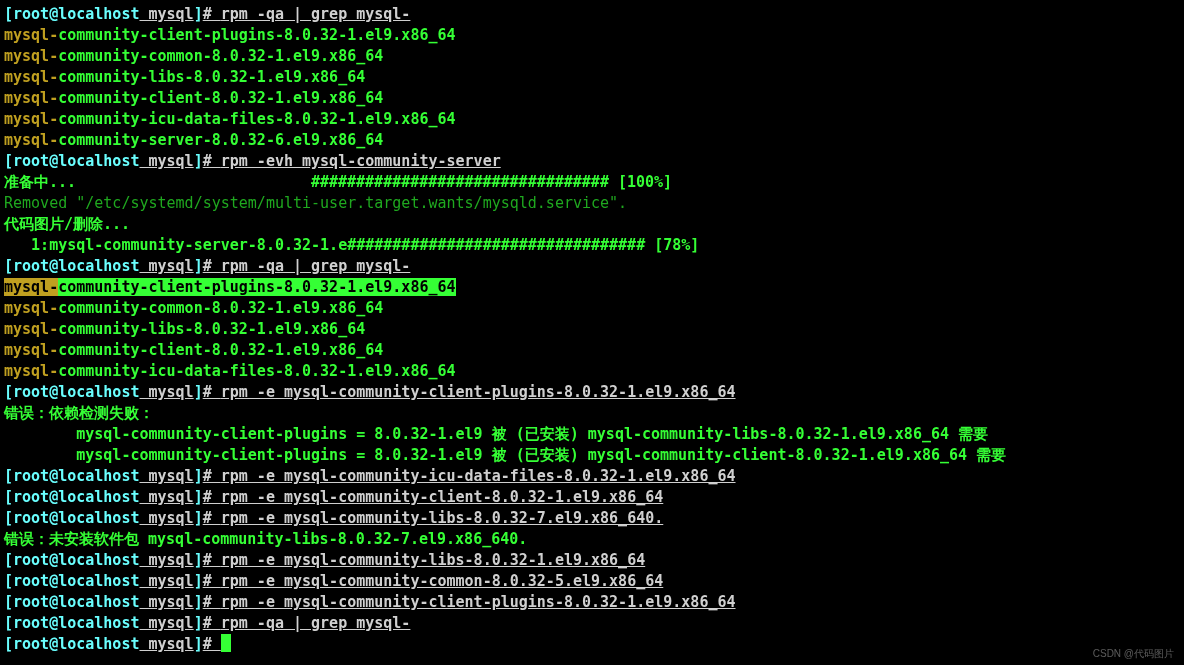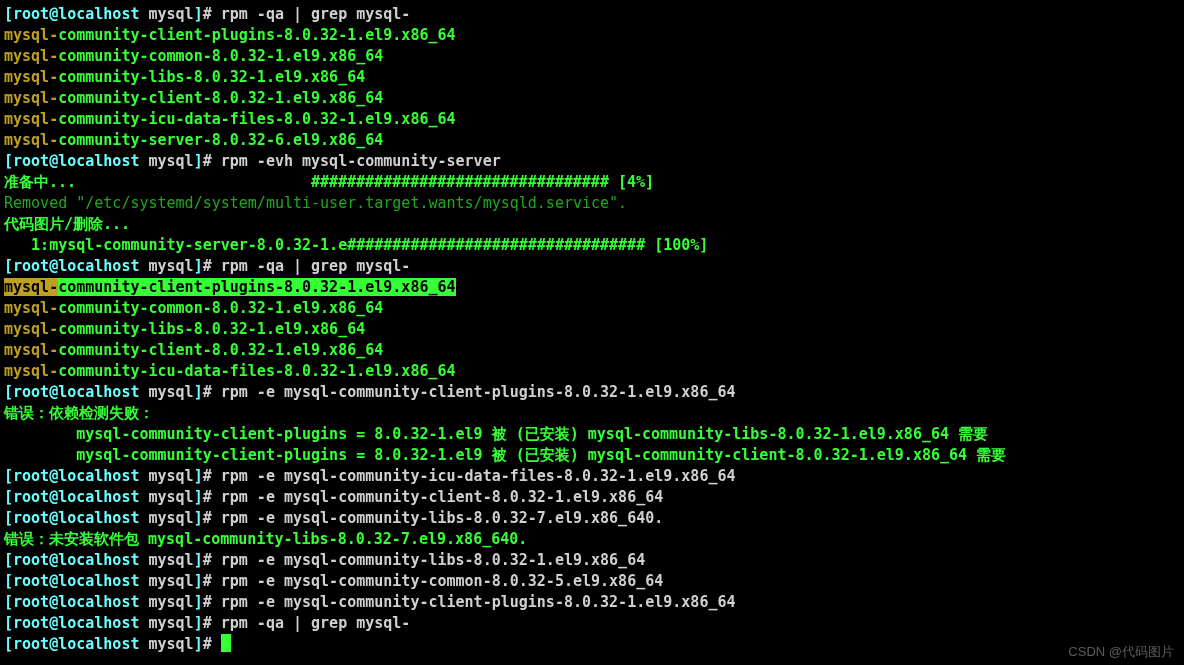--- a/index.html
+++ b/index.html
@@ -18,55 +18,55 @@
     line-height: 21px;
     color: #22ee22;
     white-space: pre;
     position: relative;
   }
   .b   { font-weight: bold; }
   .grn { color: #35ff35; }
   .dgrn{ color: #1fa81f; }
   .cyn { color: #6affff; }
   .yel { color: #c0a020; }
-  .wht { color: #d0d0d0; }
+  .wht { color: #d0d0d0; text-decoration: underline; }
   .hlk { background: #c0a020; color:#000; } 
   .hlg { background: #35ff35; color:#000; } 
   .cursor {
     display: inline-block;
     width: 10px;
     height: 18px;
     background: #35ff35;
     vertical-align: -3px;
   }
   .watermark {
     position: absolute;
     right: 10px;
     bottom: 4px;
     color: rgba(200,200,200,0.45);
     font-family: sans-serif;
-    font-size: 13px;
+    font-size: 10px;
     pointer-events: none;
   }
 </style>
 </head>
 <body>
 
 <pre class="term"><span class="b cyn">[</span><span class="b cyn">root@localhost</span><span class="b wht"> mysql</span><span class="b cyn">]</span><span class="b wht"># </span><span class="b wht">rpm -qa | grep mysql-</span>
 <span class="b yel">mysql-</span><span class="b grn">community-client-plugins-8.0.32-1.el9.x86_64</span>
 <span class="b yel">mysql-</span><span class="b grn">community-common-8.0.32-1.el9.x86_64</span>
 <span class="b yel">mysql-</span><span class="b grn">community-libs-8.0.32-1.el9.x86_64</span>
 <span class="b yel">mysql-</span><span class="b grn">community-client-8.0.32-1.el9.x86_64</span>
 <span class="b yel">mysql-</span><span class="b grn">community-icu-data-files-8.0.32-1.el9.x86_64</span>
 <span class="b yel">mysql-</span><span class="b grn">community-server-8.0.32-6.el9.x86_64</span>
 <span class="b cyn">[</span><span class="b cyn">root@localhost</span><span class="b wht"> mysql</span><span class="b cyn">]</span><span class="b wht"># </span><span class="b wht">rpm -evh mysql-community-server</span>
-<span class="b grn">准备中...                          ################################# [4%]</span>
+<span class="b grn">准备中...                          ################################# [100%]</span>
 <span class="dgrn">Removed "/etc/systemd/system/multi-user.target.wants/mysqld.service".</span>
 <span class="b grn">代码图片/删除...</span>
-<span class="b grn">   1:mysql-community-server-8.0.32-1.e################################# [100%]</span>
+<span class="b grn">   1:mysql-community-server-8.0.32-1.e################################# [78%]</span>
 <span class="b cyn">[</span><span class="b cyn">root@localhost</span><span class="b wht"> mysql</span><span class="b cyn">]</span><span class="b wht"># </span><span class="b wht">rpm -qa | grep mysql-</span>
 <span class="b hlk">mysql-</span><span class="b hlg">community-client-plugins-8.0.32-1.el9.x86_64</span>
 <span class="b yel">mysql-</span><span class="b grn">community-common-8.0.32-1.el9.x86_64</span>
 <span class="b yel">mysql-</span><span class="b grn">community-libs-8.0.32-1.el9.x86_64</span>
 <span class="b yel">mysql-</span><span class="b grn">community-client-8.0.32-1.el9.x86_64</span>
 <span class="b yel">mysql-</span><span class="b grn">community-icu-data-files-8.0.32-1.el9.x86_64</span>
 <span class="b cyn">[</span><span class="b cyn">root@localhost</span><span class="b wht"> mysql</span><span class="b cyn">]</span><span class="b wht"># </span><span class="b wht">rpm -e mysql-community-client-plugins-8.0.32-1.el9.x86_64</span>
 <span class="b grn">错误：依赖检测失败：</span>
 <span class="b grn">        mysql-community-client-plugins = 8.0.32-1.el9 被 (已安装) mysql-community-libs-8.0.32-1.el9.x86_64 需要</span>
 <span class="b grn">        mysql-community-client-plugins = 8.0.32-1.el9 被 (已安装) mysql-community-client-8.0.32-1.el9.x86_64 需要</span>

